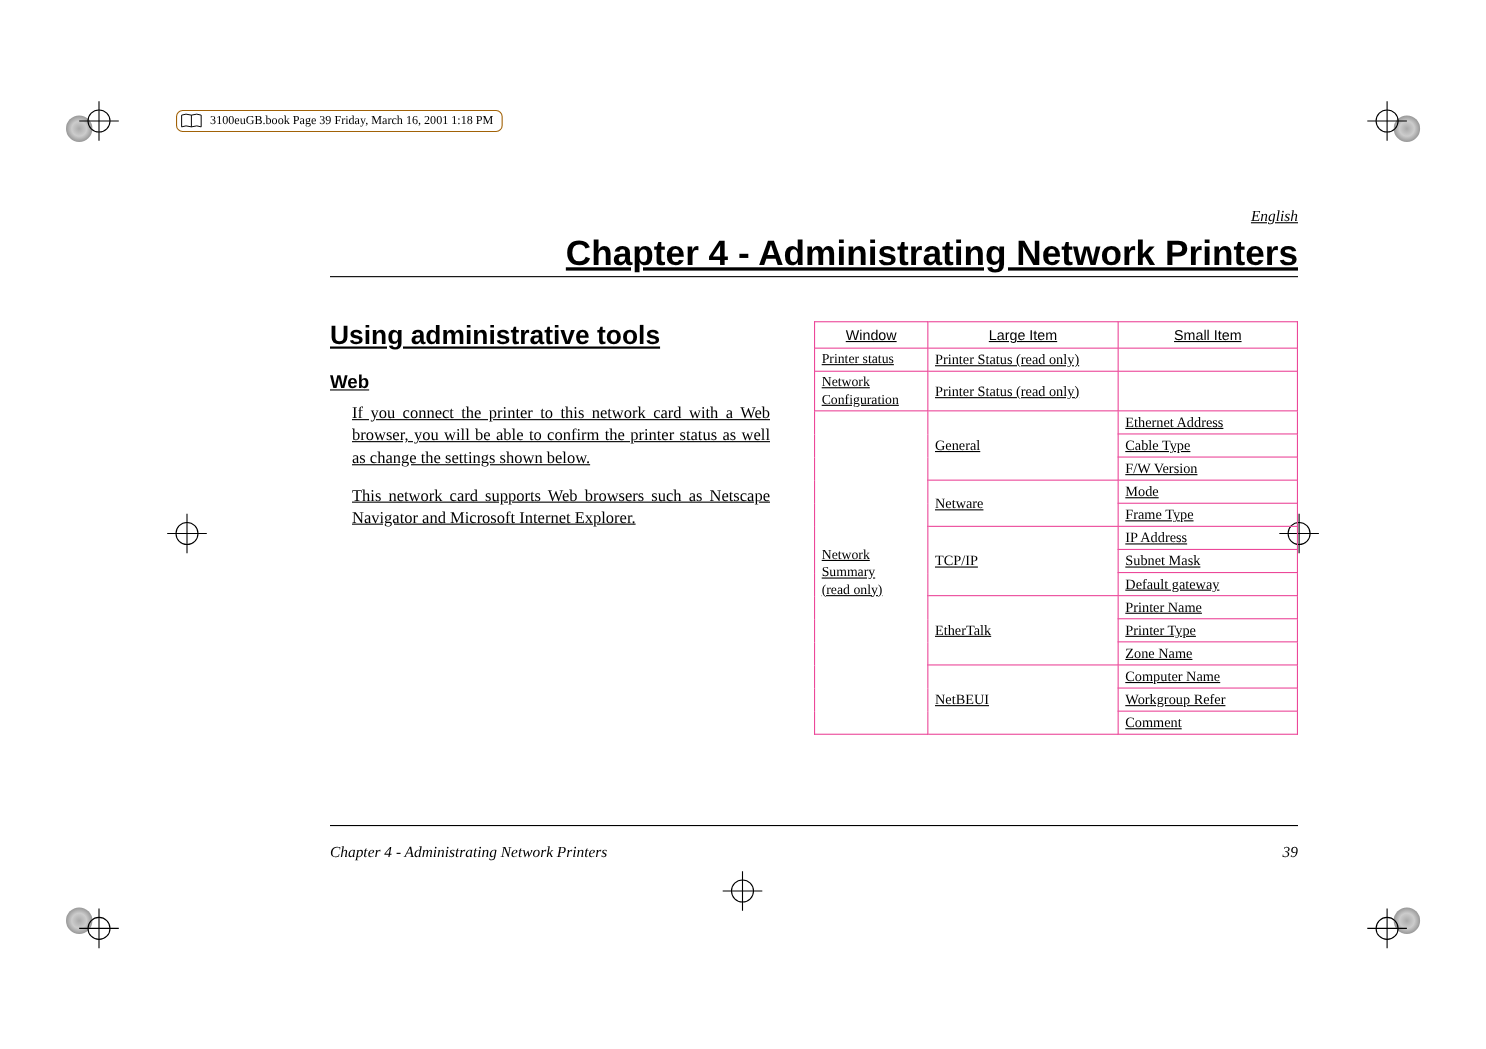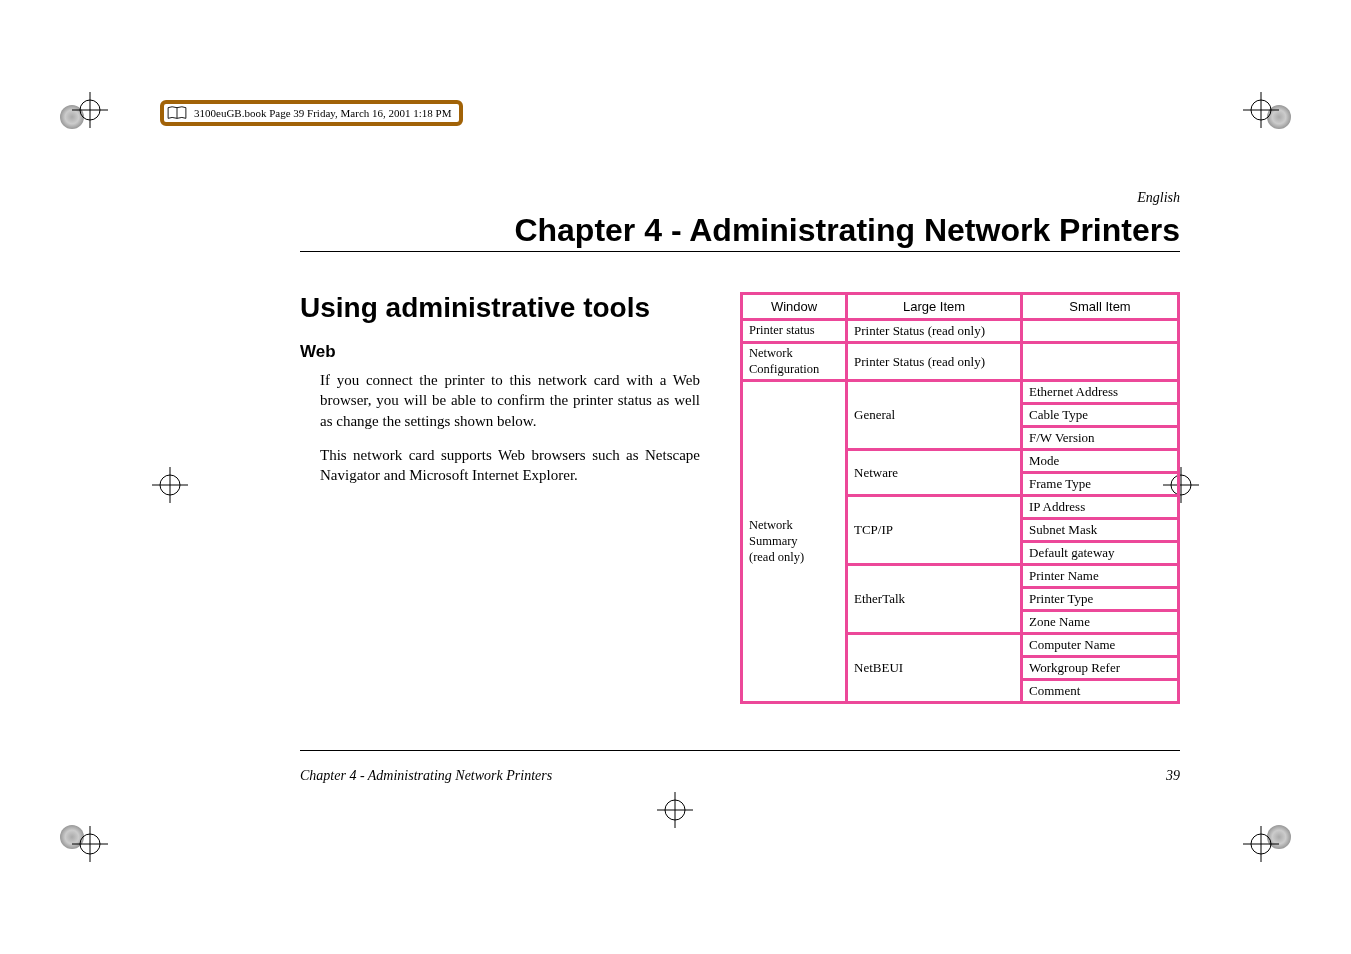--- a/index.html
+++ b/index.html
@@ -40,21 +40,21 @@
   .circle-dot.tl { left: 60px; top: 105px; }
   .circle-dot.tr { right: 60px; top: 105px; }
   .circle-dot.bl { left: 60px; bottom: 105px; }
   .circle-dot.br { right: 60px; bottom: 105px; }
 
   
   .book-header {
     position: absolute;
     left: 160px;
     top: 100px;
-    border: 4px solid #a16207;
+    border: 1px solid #a16207;
     border-radius: 6px;
     padding: 1px 8px 1px 2px;
     display: flex;
     align-items: center;
     gap: 6px;
     font-size: 11px;
   }
   .book-header .mini-icon {
     display: inline-flex;
     align-items: center;
@@ -62,20 +62,21 @@
     width: 22px;
     height: 16px;
   }
 
   
   .page {
     position: absolute;
     left: 300px;
     top: 190px;
     width: 880px;
+    text-decoration: underline;
   }
 
   .lang {
     text-align: right;
     font-style: italic;
     font-size: 14px;
     margin-bottom: 6px;
   }
 
   h1.chapter-title {
@@ -101,21 +102,21 @@
     flex: 0 0 400px;
   }
 
   .col-right {
     flex: 1;
   }
 
   h2.section {
     font-family: Arial, Helvetica, sans-serif;
     font-weight: 700;
-    font-size: 28px;
+    font-size: 24px;
     margin: 0 0 18px 0;
   }
 
   h3.subheading {
     font-family: Arial, Helvetica, sans-serif;
     font-weight: 700;
     font-size: 17px;
     margin: 0 0 8px 0;
   }
 
@@ -125,21 +126,21 @@
     text-align: justify;
     margin: 0 0 14px 20px;
   }
 
   table.data {
     border-collapse: collapse;
     width: 100%;
     font-size: 13px;
   }
   table.data th, table.data td {
-    border: 3px solid #ec4899;
+    border: 1px solid #ec4899;
     padding: 2px 6px;
     text-align: left;
     vertical-align: middle;
   }
   table.data th {
     font-family: Arial, Helvetica, sans-serif;
     font-weight: 400;
     text-align: center;
     padding: 4px 6px;
   }

